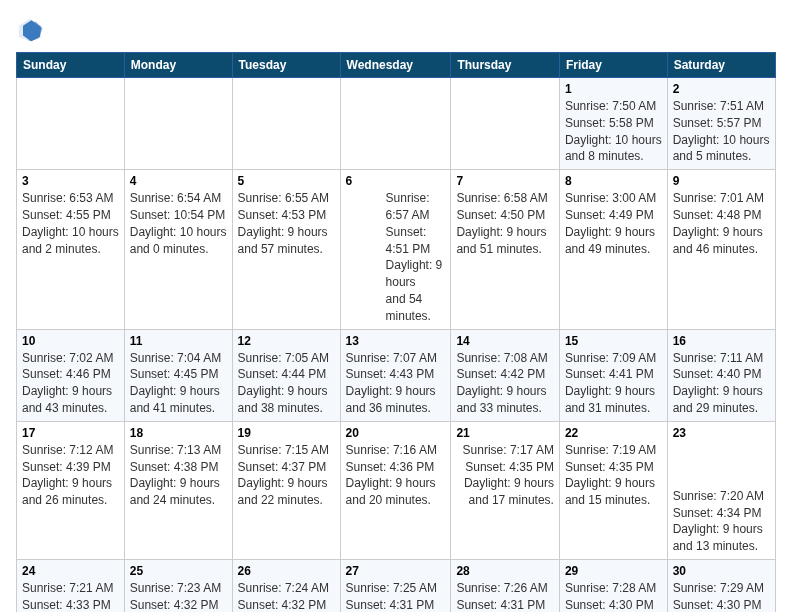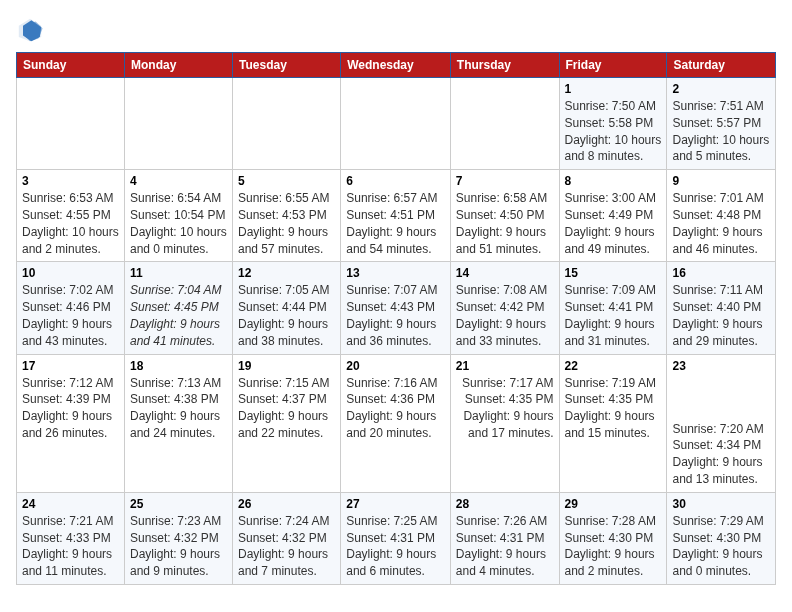--- a/index.html
+++ b/index.html
@@ -45,21 +45,21 @@
       font-size: 15px;
       color: #555;
       margin-top: 2px;
     }
     .calendar {
       width: 100%;
       border-collapse: collapse;
       font-size: 11px;
     }
     .calendar thead tr th {
-      background-color: #b91c1c;
+      background-color: #0c4a6e;
       color: #fff;
       text-align: left;
       padding: 5px 6px;
       font-size: 12px;
       font-weight: bold;
       border: 1px solid #2a5a9f;
     }
     .calendar tbody tr td {
       border: 1px solid #ccc;
       vertical-align: top;
@@ -160,21 +160,21 @@
         </td>
         <td>
           <div class="day-number">5</div>
           <div class="day-info" style="white-space: pre-line;">Sunrise: 6:55 AM
 Sunset: 4:53 PM
 Daylight: 9 hours
 and 57 minutes.</div>
         </td>
         <td>
           <div class="day-number">6</div>
-          <div class="day-info" style="white-space: pre-line;">Sunrise: 6:57 AM
+          <div class="day-info" style="white-space: pre-line; margin-left: 40px;">Sunrise: 6:57 AM
 Sunset: 4:51 PM
 Daylight: 9 hours
 and 54 minutes.</div>
         </td>
         <td>
           <div class="day-number">7</div>
           <div class="day-info" style="white-space: pre-line;">Sunrise: 6:58 AM
 Sunset: 4:50 PM
 Daylight: 9 hours
 and 51 minutes.</div>
@@ -197,21 +197,21 @@
       <tr>
         <td>
           <div class="day-number">10</div>
           <div class="day-info" style="white-space: pre-line;">Sunrise: 7:02 AM
 Sunset: 4:46 PM
 Daylight: 9 hours
 and 43 minutes.</div>
         </td>
         <td>
           <div class="day-number">11</div>
-          <div class="day-info" style="white-space: pre-line; font-style: italic;">Sunrise: 7:04 AM
+          <div class="day-info" style="white-space: pre-line;">Sunrise: 7:04 AM
 Sunset: 4:45 PM
 Daylight: 9 hours
 and 41 minutes.</div>
         </td>
         <td>
           <div class="day-number">12</div>
           <div class="day-info" style="white-space: pre-line;">Sunrise: 7:05 AM
 Sunset: 4:44 PM
 Daylight: 9 hours
 and 38 minutes.</div>

